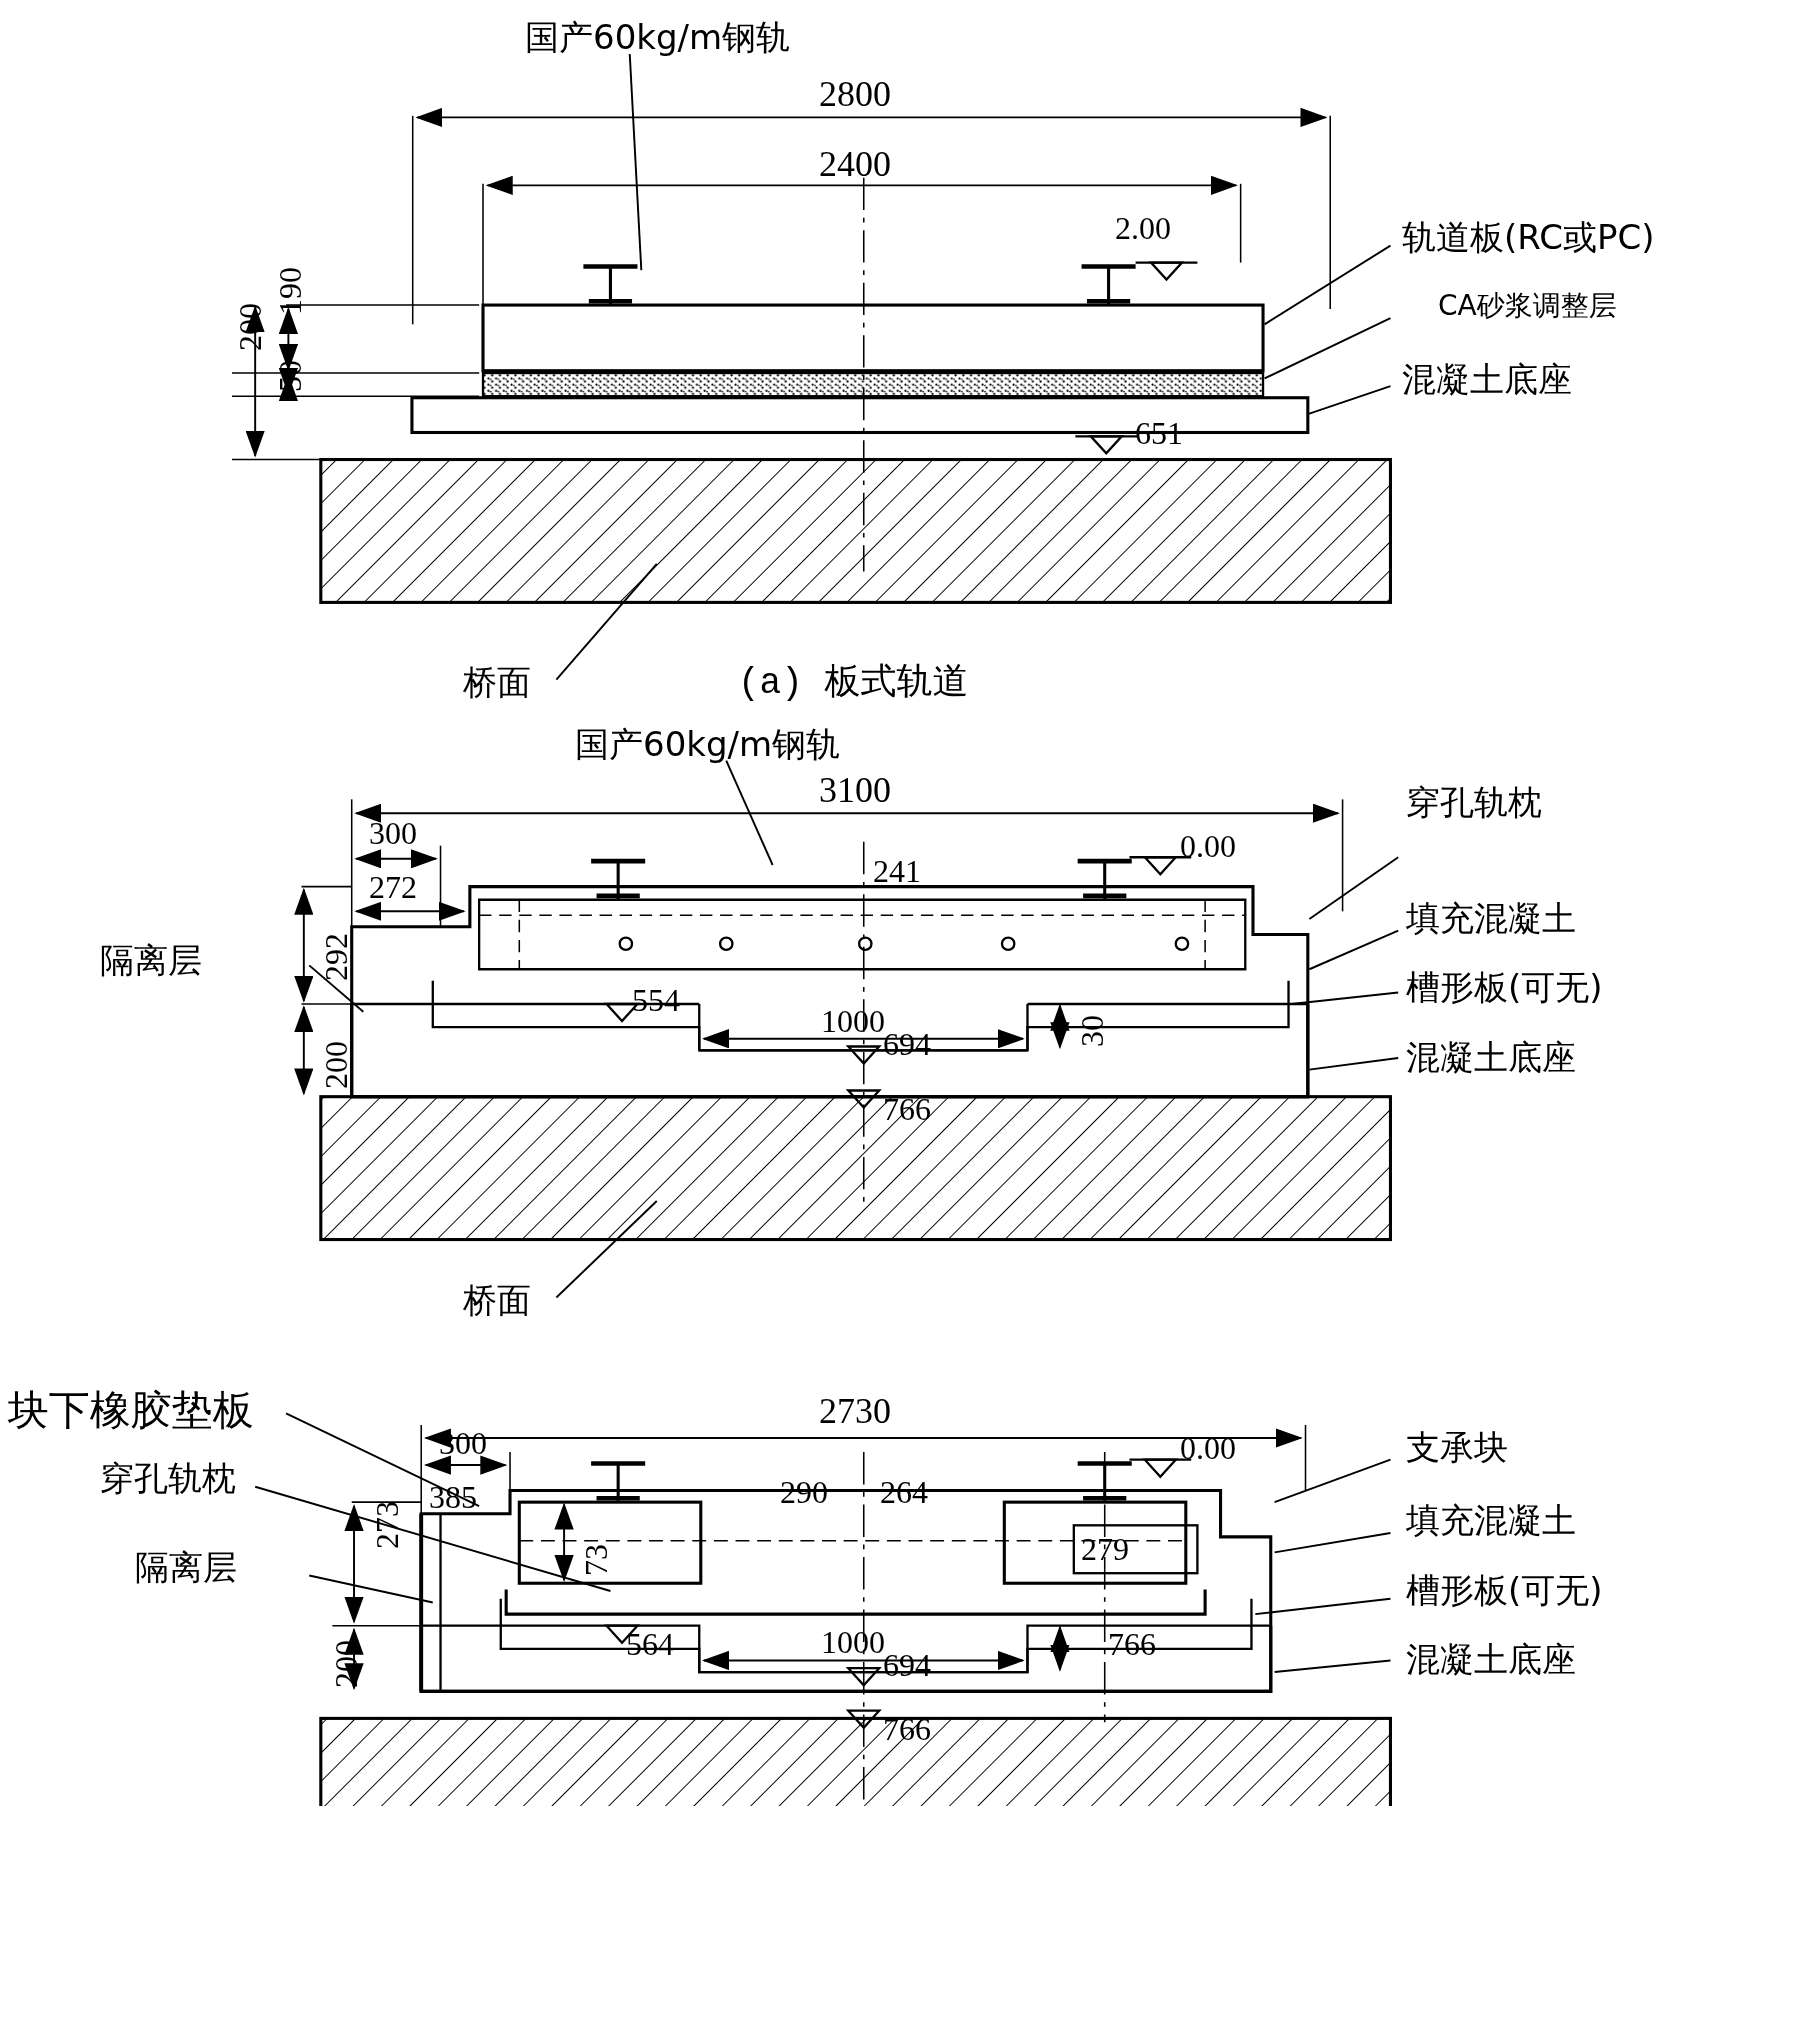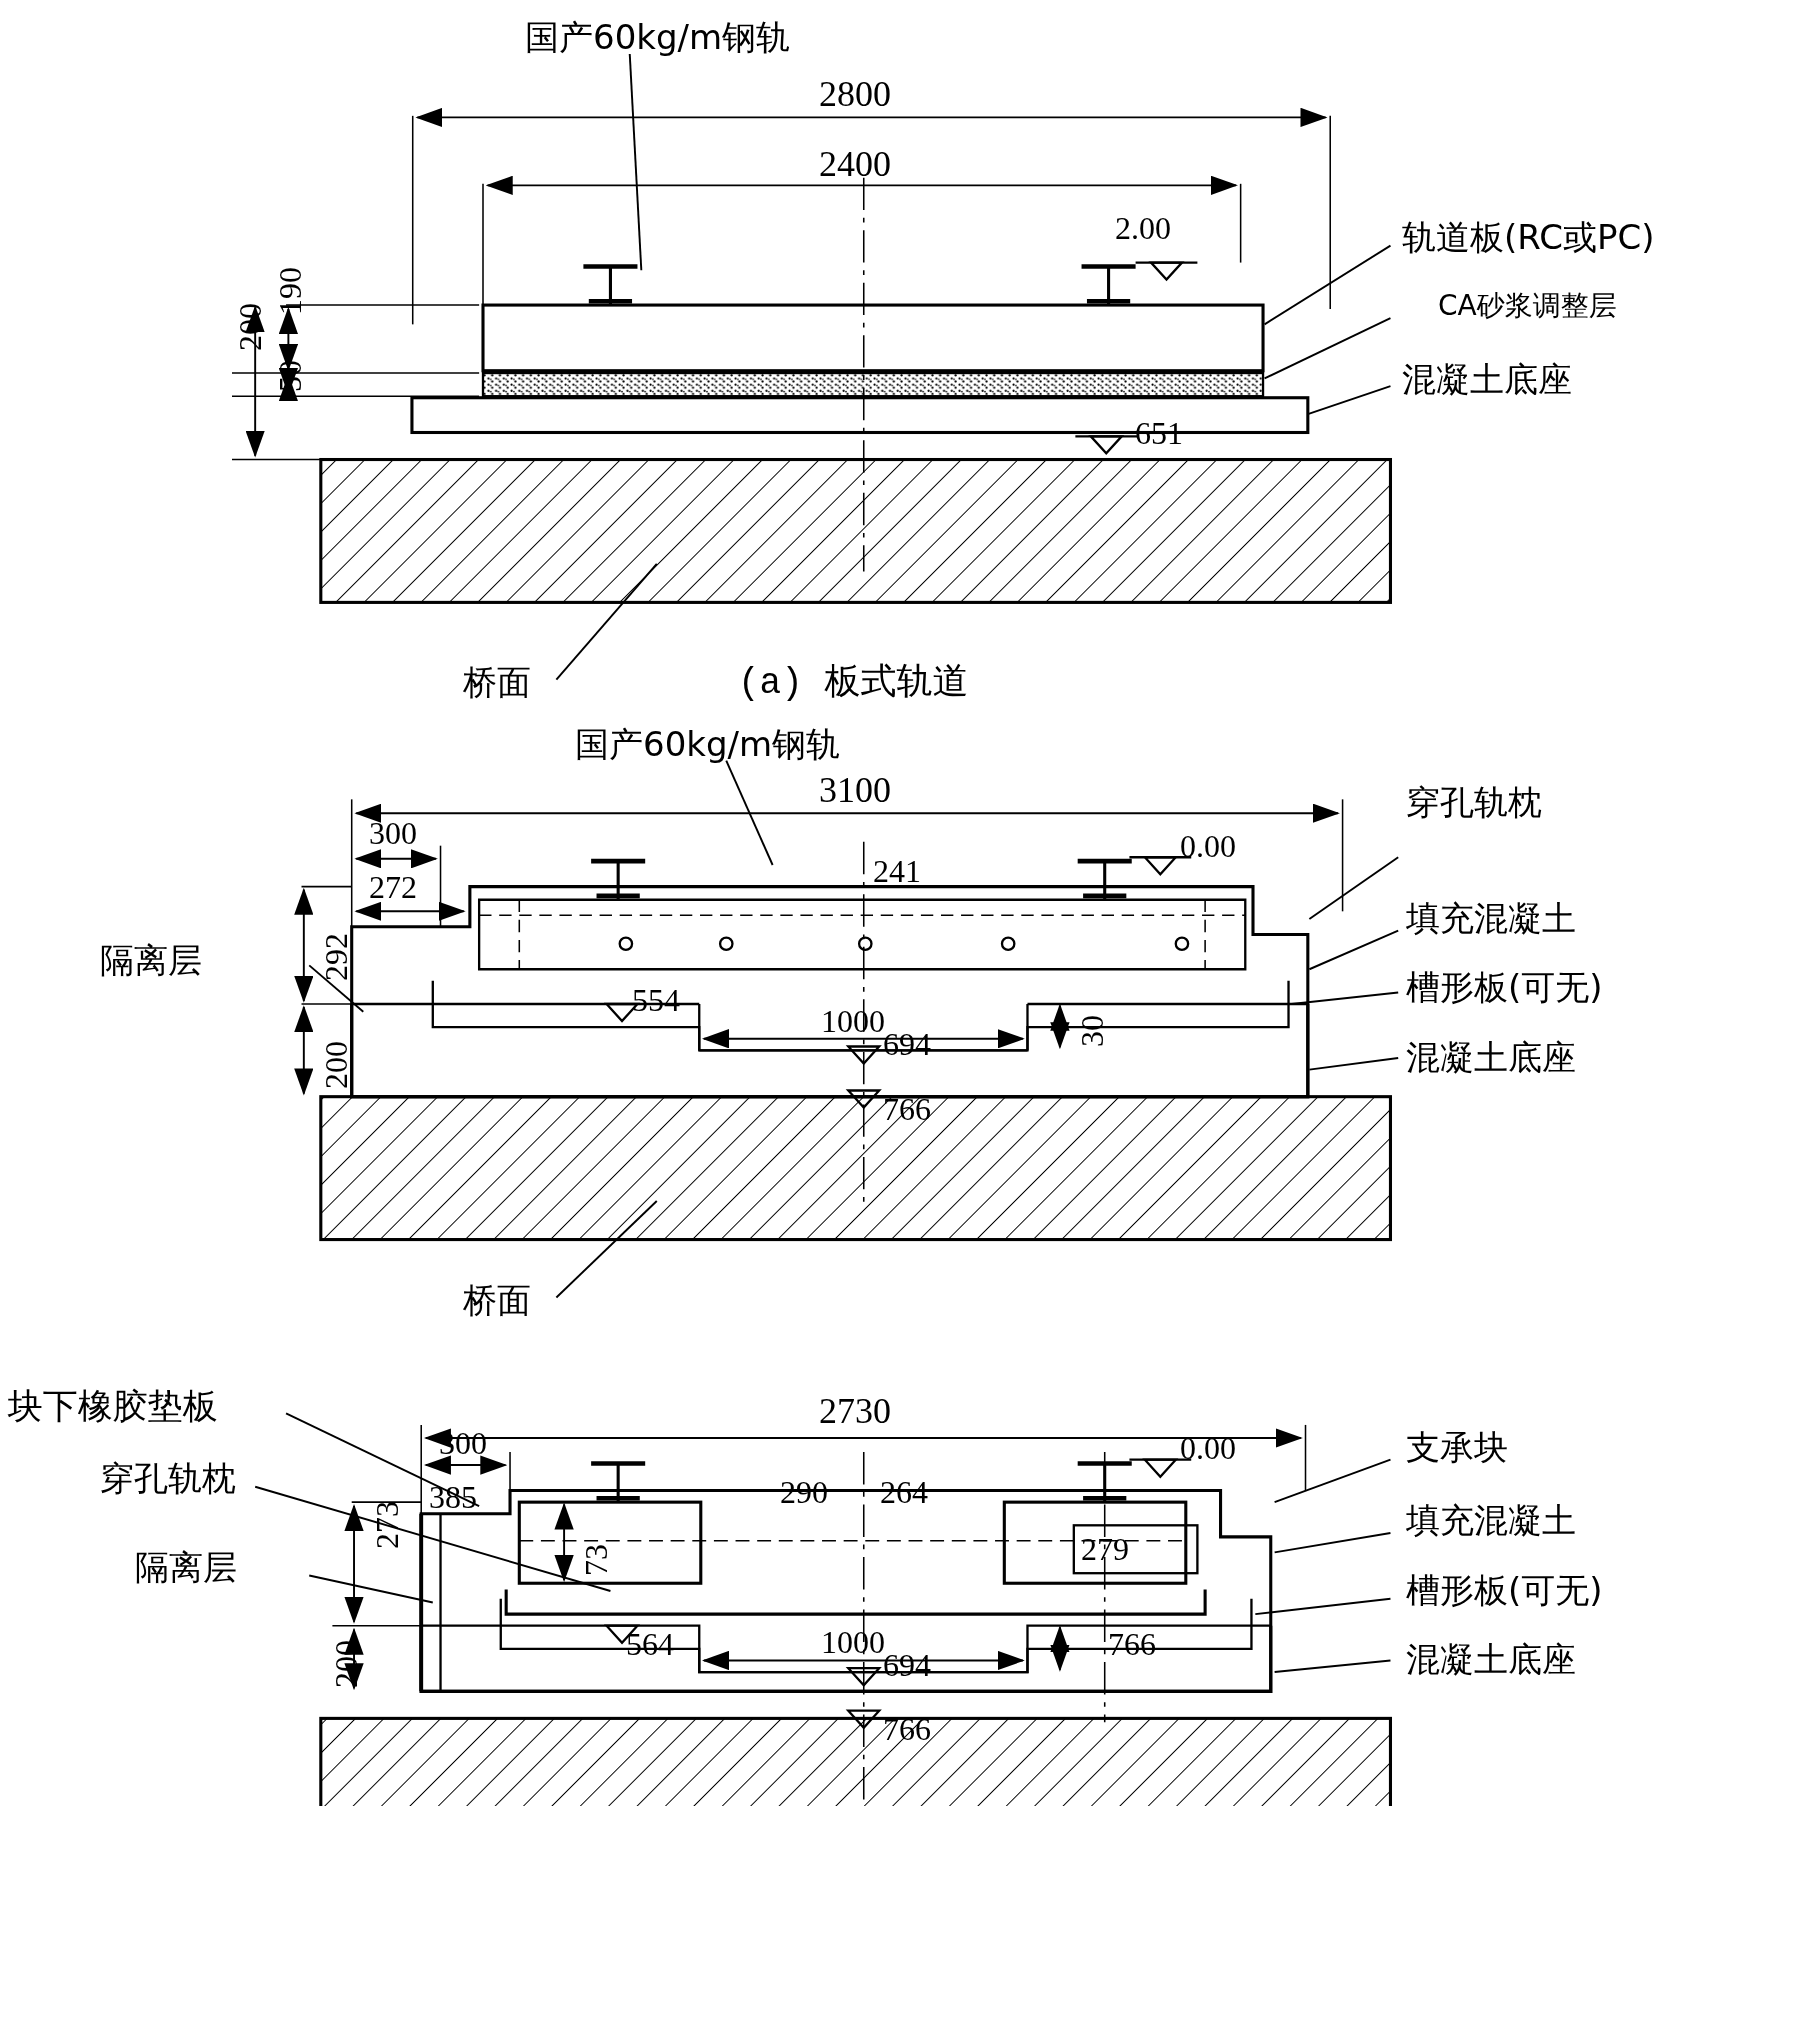--- a/index.html
+++ b/index.html
@@ -266,21 +266,21 @@
   <div class="t num" style="left:780px;top:1474px;font-size:32px;">290</div>
   <div class="t num" style="left:880px;top:1474px;font-size:32px;">264</div>
   <div class="t num" style="left:1081px;top:1531px;font-size:32px;">279</div>
   <div class="t num" style="left:1180px;top:1430px;font-size:32px;">0.00</div>
   <div class="t num" style="left:626px;top:1626px;font-size:32px;">564</div>
   <div class="t num" style="left:821px;top:1624px;font-size:32px;">1000</div>
   <div class="t num" style="left:883px;top:1647px;font-size:32px;">694</div>
   <div class="t num" style="left:883px;top:1711px;font-size:32px;">766</div>
   <div class="t num" style="left:1108px;top:1626px;font-size:32px;">766</div>
 
-  <div class="t cn" style="left:7.7px;top:1383px;font-size:35px;">块下橡胶垫板</div>
+  <div class="t cn" style="left:7.7px;top:1383px;font-size:41px;">块下橡胶垫板</div>
   <div class="t cn" style="left:100px;top:1456px;font-size:34px;">穿孔轨枕</div>
   <div class="t cn" style="left:135px;top:1545px;font-size:34px;">隔离层</div>
 
   <div class="t cn" style="left:1406px;top:1425px;font-size:34px;">支承块</div>
   <div class="t cn" style="left:1406px;top:1498px;font-size:34px;">填充混凝土</div>
   <div class="t cn" style="left:1406px;top:1568px;font-size:34px;">槽形板(可无)</div>
   <div class="t cn" style="left:1406px;top:1637px;font-size:34px;">混凝土底座</div>
 
   <div class="t cn" style="left:440px;top:1904px;font-size:34px;">基础</div>
 

